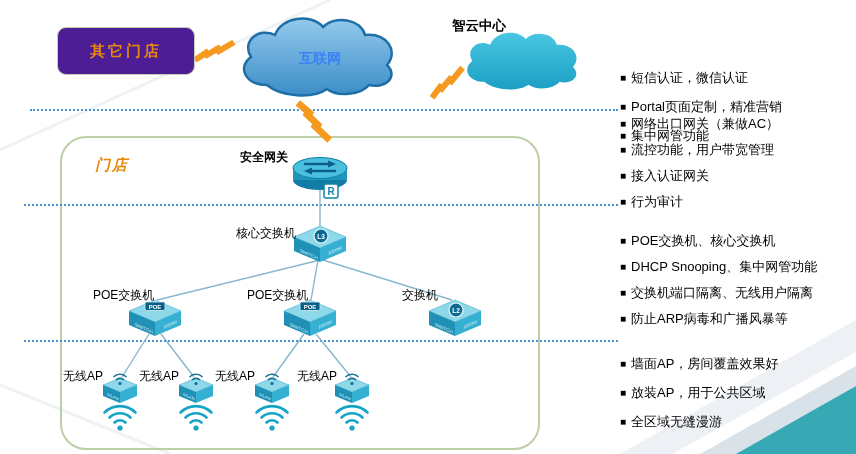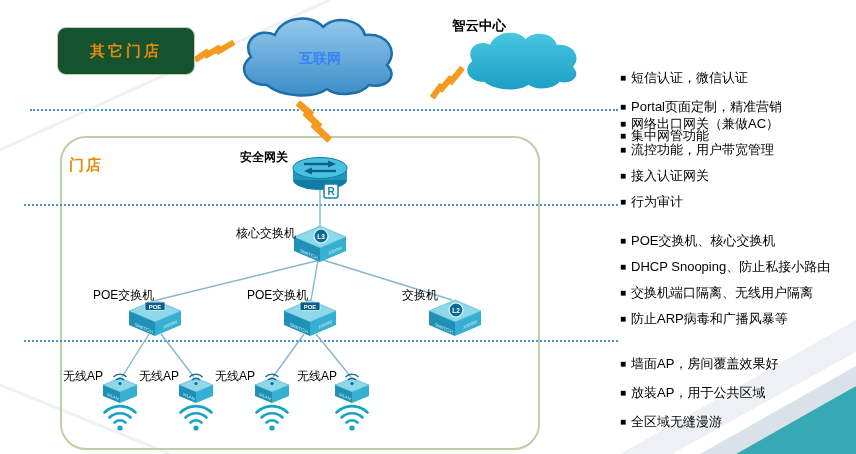--- a/index.html
+++ b/index.html
@@ -7,25 +7,25 @@
           font-family:"Liberation Sans","DejaVu Sans",sans-serif;}
   svg{display:block;}
   .bg-svg{position:absolute;left:0;top:0;z-index:0;}
   .store-box{position:absolute;left:60px;top:136px;width:476px;height:310px;
              border:2px solid #bccfa6;border-radius:26px;z-index:1;background:transparent;}
   .dotsep{position:absolute;height:0;border-top:2px dotted #4a90d2;z-index:2;}
   .diagram-svg{position:absolute;left:0;top:0;z-index:3;pointer-events:none;}
   .lbl{position:absolute;z-index:4;font-size:12px;line-height:1.2;color:#000;white-space:nowrap;}
   .lbl.bold{font-weight:700;text-align:center;}
   .box-other{position:absolute;left:57px;top:27px;width:136px;height:46px;z-index:4;
-             border:1.5px solid #c2cbb5;border-radius:9px;background:#14532d;
+             border:1.5px solid #c2cbb5;border-radius:9px;background:#4c1d95;
              display:flex;align-items:center;justify-content:center;
              color:#e8890c;font-weight:700;font-size:15px;letter-spacing:3px;}
-  .store-lbl{position:absolute;left:69px;top:156px;z-index:4;color:#e8890c;
-             font-weight:700;font-size:15px;letter-spacing:2px;}
+  .store-lbl{position:absolute;left:95px;top:156px;z-index:4;color:#e8890c;
+             font-weight:700;font-size:15px;letter-spacing:2px;font-style:italic;}
   .inet-lbl{position:absolute;left:284px;top:50px;width:72px;z-index:4;text-align:center;
             font-weight:700;font-size:14px;color:#3b82f6;}
   .cc-lbl{position:absolute;left:452px;top:17px;z-index:4;font-weight:700;font-size:13.5px;color:#000;}
   .notes-group{position:absolute;left:620px;width:236px;z-index:4;}
   .note{font-size:13px;color:#000;line-height:19px;margin-bottom:10px;white-space:nowrap;}
   .tight .note{margin-bottom:7px;}
   .bq{font-size:10px;margin-right:5px;vertical-align:1px;}
 </style>
 </head>
 <body>
@@ -228,21 +228,21 @@
 
   <div class="notes-group tight" style="top:114px;">
     <div class="note"><span class="bq">■</span><span>网络出口网关（兼做AC）</span></div>
     <div class="note"><span class="bq">■</span><span>流控功能，用户带宽管理</span></div>
     <div class="note"><span class="bq">■</span><span>接入认证网关</span></div>
     <div class="note"><span class="bq">■</span><span>行为审计</span></div>
   </div>
 
   <div class="notes-group tight" style="top:231px;">
     <div class="note"><span class="bq">■</span><span>POE交换机、核心交换机</span></div>
-    <div class="note"><span class="bq">■</span><span>DHCP Snooping、防止私接小路由</span></div>
+    <div class="note"><span class="bq">■</span><span>DHCP Snooping、集中网管功能</span></div>
     <div class="note"><span class="bq">■</span><span>交换机端口隔离、无线用户隔离</span></div>
     <div class="note"><span class="bq">■</span><span>防止ARP病毒和广播风暴等</span></div>
   </div>
 
   <div class="notes-group" style="top:354px;">
     <div class="note"><span class="bq">■</span><span>墙面AP，房间覆盖效果好</span></div>
     <div class="note"><span class="bq">■</span><span>放装AP，用于公共区域</span></div>
     <div class="note"><span class="bq">■</span><span>全区域无缝漫游</span></div>
   </div>
 

